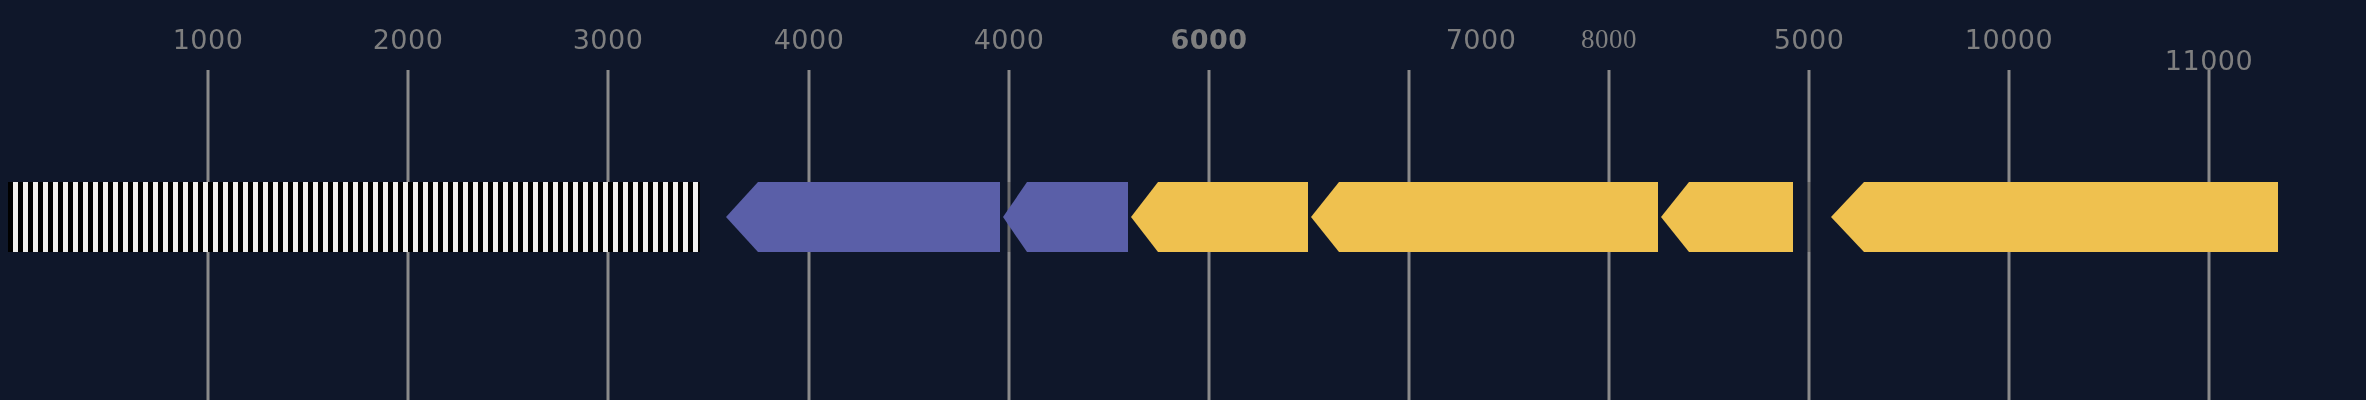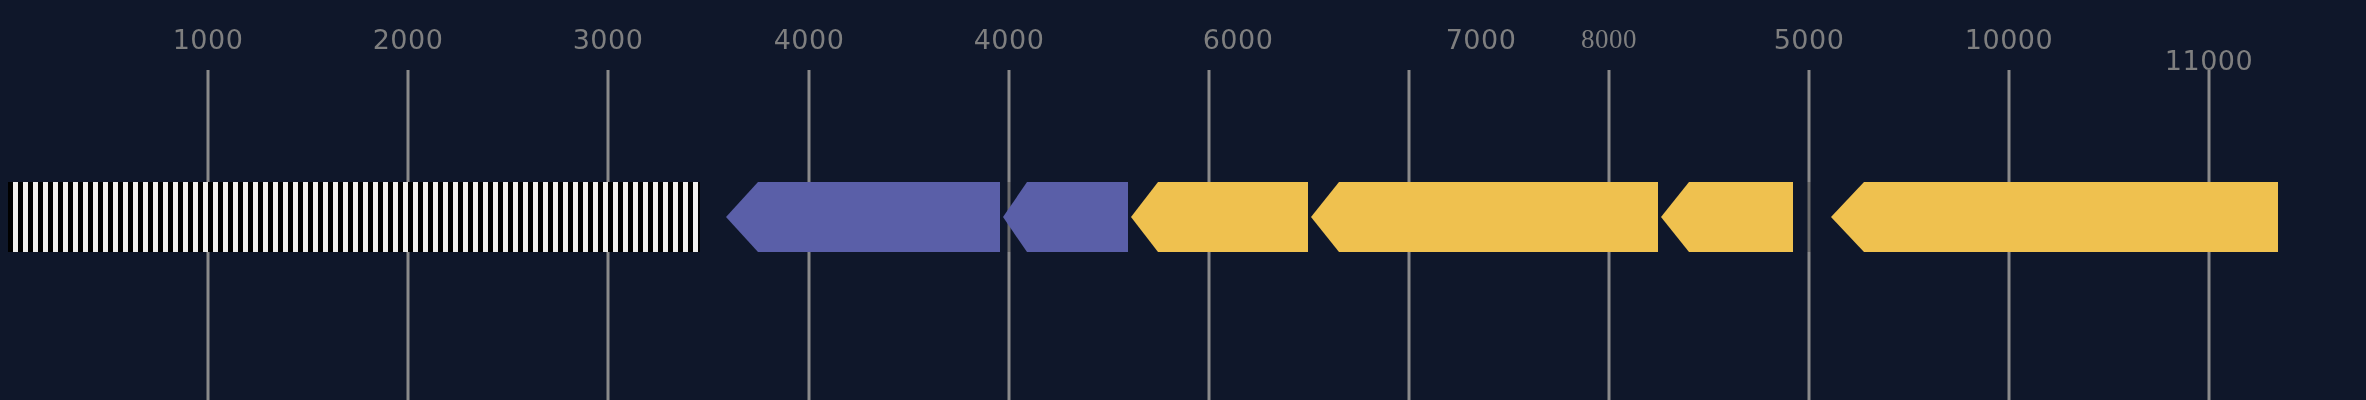--- a/index.html
+++ b/index.html
@@ -83,21 +83,21 @@
       <div class="gridline over-feature" style="left: 608px; top: 182px; height: 70px;"></div>
       <div class="gridline" style="left: 608px; top: 252px; height: 148px;"></div>
       <div class="tick-label" style="left: 809px; top: 26px;">4000</div>
       <div class="gridline" style="left: 809px; top: 70px; height: 112px;"></div>
       <div class="gridline over-feature" style="left: 809px; top: 182px; height: 70px;"></div>
       <div class="gridline" style="left: 809px; top: 252px; height: 148px;"></div>
       <div class="tick-label" style="left: 1009px; top: 26px;">4000</div>
       <div class="gridline" style="left: 1009px; top: 70px; height: 112px;"></div>
       <div class="gridline over-feature" style="left: 1009px; top: 182px; height: 70px;"></div>
       <div class="gridline" style="left: 1009px; top: 252px; height: 148px;"></div>
-      <div class="tick-label" style="left: 1238px; top: 26px;">6000</div>
+      <div class="tick-label" style="left: 1209px; top: 26px; font-weight: bold;">6000</div>
       <div class="gridline" style="left: 1209px; top: 70px; height: 112px;"></div>
       <div class="gridline over-feature" style="left: 1209px; top: 182px; height: 70px;"></div>
       <div class="gridline" style="left: 1209px; top: 252px; height: 148px;"></div>
       <div class="tick-label" style="left: 1481px; top: 26px;">7000</div>
       <div class="gridline" style="left: 1409px; top: 70px; height: 112px;"></div>
       <div class="gridline over-feature" style="left: 1409px; top: 182px; height: 70px;"></div>
       <div class="gridline" style="left: 1409px; top: 252px; height: 148px;"></div>
       <div class="tick-label" style="left: 1609px; top: 26px; font-family: Liberation Serif, serif;">8000</div>
       <div class="gridline" style="left: 1609px; top: 70px; height: 112px;"></div>
       <div class="gridline over-feature" style="left: 1609px; top: 182px; height: 70px;"></div>

